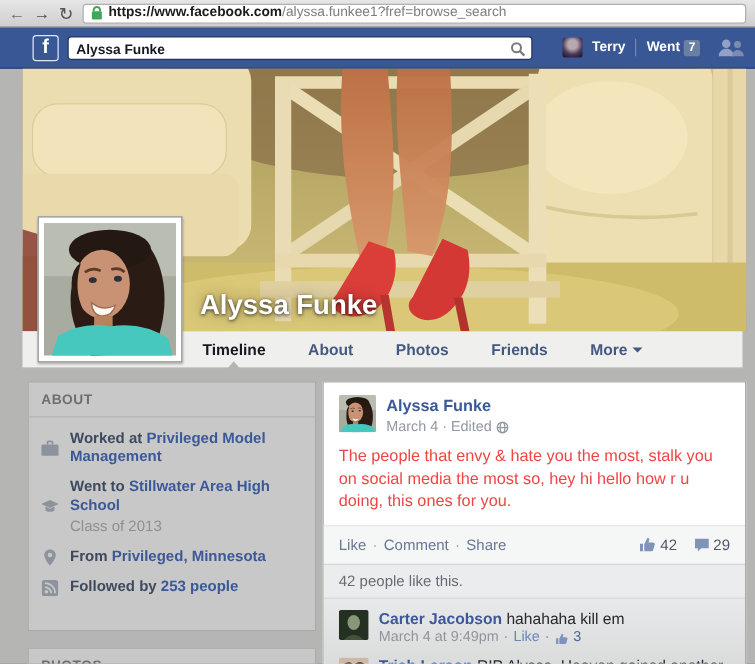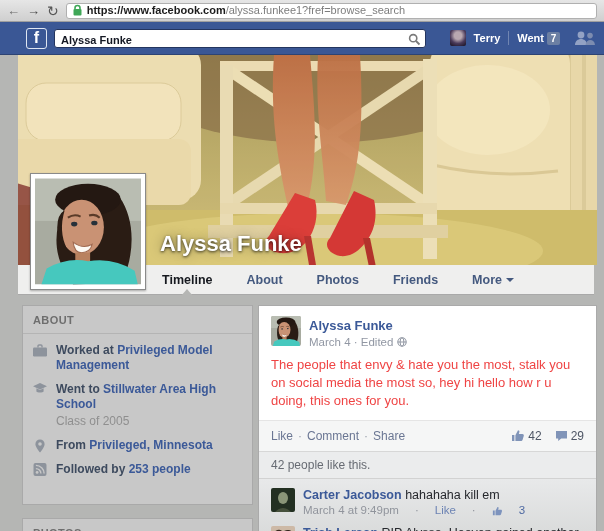--- a/index.html
+++ b/index.html
@@ -56,21 +56,21 @@
 
   .profile-pic { position:absolute; left:12px; top:118px; width:116px; height:117px; z-index:5;
     background:#fff; border:1px solid #8a8a8a; padding:4px; box-shadow:0 1px 2px rgba(0,0,0,.3); }
   .profile-pic svg { display:block; width:106px; height:107px; }
 
   .main-cols { display:flex; margin-top:10px; padding-left:4px; }
   .sidebar { width:231px; }
   .box { background:#c8c8c8; border:1px solid #a9a9a9; margin-bottom:13px; }
   .box-header { padding:8px 10px 7px; font-size:11px; font-weight:bold; letter-spacing:.4px;
     color:#6e6e6e; border-bottom:1px solid #b4b4b4; }
-  .about-item { display:flex; gap:9px; padding:9px 10px 0; align-items:flex-start; }
+  .about-item { display:flex; gap:9px; padding:9px 10px 0; align-items:center; }
   .about-item:last-child { padding-bottom:27px; }
   .ai-icon { flex:0 0 14px; margin-top:1px; }
   .ai-text { font-size:12px; font-weight:bold; color:#3d4a5e; line-height:1.25; }
   .ai-text a { color:#3b5998; text-decoration:none; }
   .ai-sub { font-size:12px; font-weight:normal; color:#8f8f8f; margin-top:2px; }
 
   .post { width:339px; margin-left:5px; background:#fff; border:1px solid #aaa; }
   .post-header { display:flex; gap:8px; padding:10px 12px 6px; }
   .post-avatar { width:30px; height:30px; border-radius:2px; overflow:hidden; flex:0 0 30px; }
   .post-author { font-size:13px; font-weight:bold; color:#3b5998; text-decoration:none; line-height:1.2; }
@@ -81,21 +81,21 @@
   .pf-links a { color:#6a7693; text-decoration:none; }
   .pf-sep { color:#9aa0ab; }
   .pf-counts { margin-left:auto; display:flex; align-items:center; gap:3px; font-size:12px; color:#4e5665; }
   .pf-counts .gap { width:7px; }
   .likes-summary { padding:6px 12px; font-size:12px; color:#676b73; background:#ebeced; border-top:1px solid #d7d7d7; }
   .comments { background:linear-gradient(#e8e9ea,#cfd1d0); border-top:1px solid #d2d2d2; padding:4px 0 10px; }
   .comment { display:flex; gap:8px; padding:5px 12px; }
   .c-avatar { width:24px; height:24px; border-radius:2px; overflow:hidden; flex:0 0 24px; }
   .c-line1 { font-size:12.5px; color:#26282d; line-height:1.25; }
   .c-name { font-weight:bold; color:#3b5998; text-decoration:none; }
-  .c-meta { font-size:11.5px; color:#90949c; margin-top:1px; display:flex; align-items:flex-end; gap:16px; }
+  .c-meta { font-size:11.5px; color:#90949c; margin-top:1px; display:flex; align-items:flex-end; gap:4px; }
   .c-meta a { color:#6d84b4; text-decoration:none; }
   .c-likecount { color:#4e69a2; }
 </style>
 </head>
 <body>
 
 <svg width="0" height="0" style="position:absolute">
   <defs>
     <linearGradient id="skinG" x1="0" y1="0" x2="0" y2="1">
       <stop offset="0" stop-color="#b4613e"></stop>
@@ -239,21 +239,21 @@
               <path d="M5 3.5V2a1 1 0 0 1 1-1h2a1 1 0 0 1 1 1v1.5" fill="none" stroke="#8d939c" stroke-width="1.4"></path>
             </svg>
             <div class="ai-text"><span>Worked at </span><a href="#">Privileged Model Management</a></div>
           </div>
           <div class="about-item">
             <svg class="ai-icon" width="14" height="12" viewBox="0 0 14 12">
               <polygon points="7,0 14,3.2 7,6.4 0,3.2" fill="#8d939c"></polygon>
               <path d="M3.4 5.2v3.2c1 1.4 6.2 1.4 7.2 0V5.2L7 6.9z" fill="#8d939c"></path>
             </svg>
             <div class="ai-text"><span>Went to </span><a href="#">Stillwater Area High School</a>
-              <div class="ai-sub">Class of 2005</div>
+              <div class="ai-sub">Class of 2013</div>
             </div>
           </div>
           <div class="about-item">
             <svg class="ai-icon" width="14" height="14" viewBox="0 0 14 14">
               <path d="M7 .5c2.6 0 4.6 2 4.6 4.5C11.6 8.6 7 13.5 7 13.5S2.4 8.6 2.4 5C2.4 2.5 4.4.5 7 .5z" fill="#8d939c"></path>
               <circle cx="7" cy="5" r="1.8" fill="#c8c8c8"></circle>
             </svg>
             <div class="ai-text"><span>From </span><a href="#">Privileged, Minnesota</a></div>
           </div>
           <div class="about-item">

